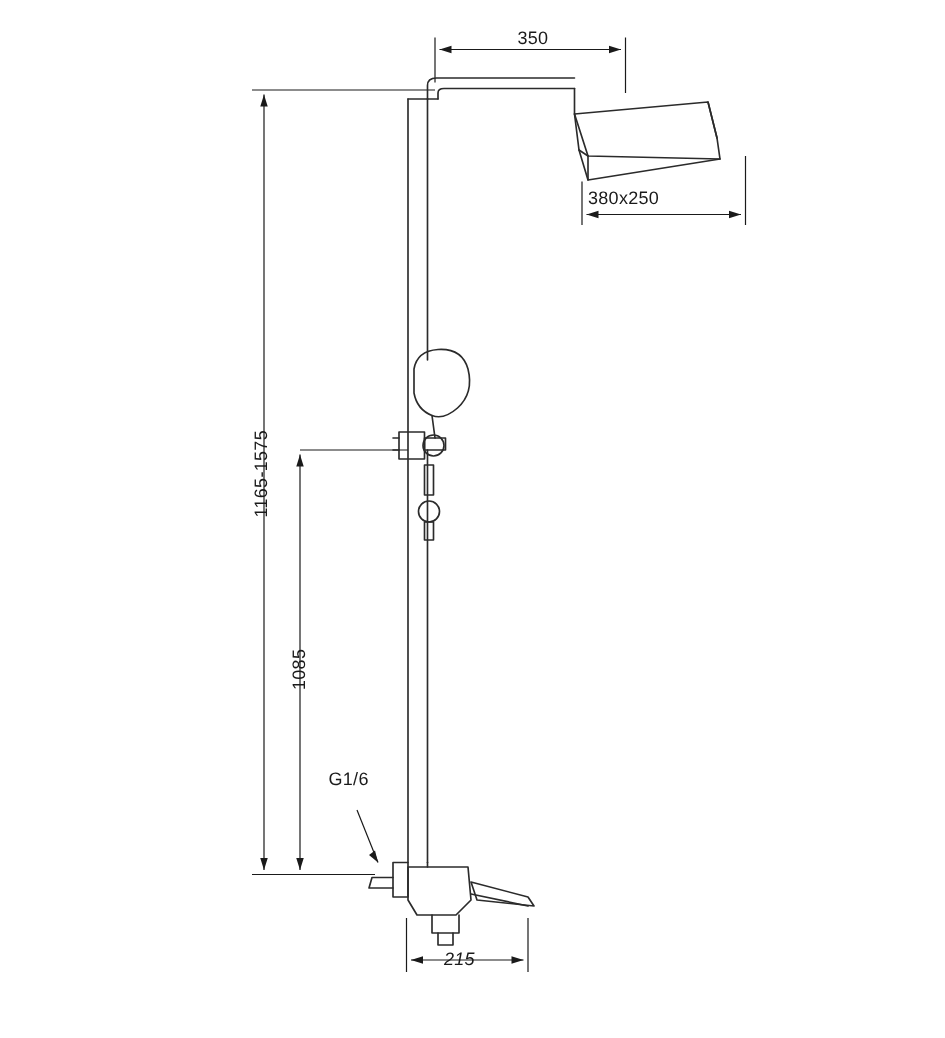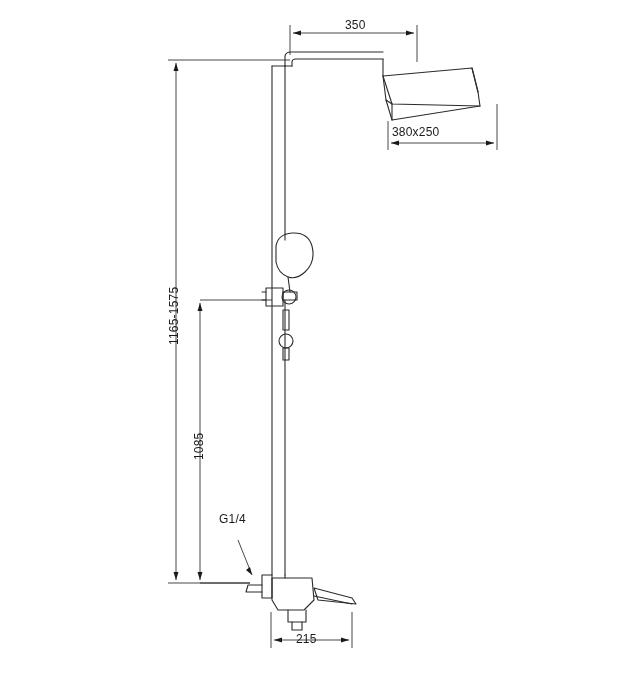--- a/index.html
+++ b/index.html
@@ -122,17 +122,17 @@
   </svg>
 
   <div class="dim-label" style="left:345px; top:18px;">350</div>
 
   <div class="dim-label" style="left:392px; top:125px;">380x250</div>
 
   <div class="dim-label vertical" style="left:167px; top:345px;">1165-1575</div>
 
   <div class="dim-label vertical" style="left:192px; top:460px;">1085</div>
 
-  <div class="dim-label" style="left:219px; top:512px;">G1/4</div>
+  <div class="dim-label" style="left:219px; top:512px;">G1/6</div>
 
-  <div class="dim-label" style="left:296px; top:632px;">215</div>
+  <div class="dim-label" style="left:296px; top:632px;font-style:italic;">215</div>
 
 </div>
 
 </body></html>

